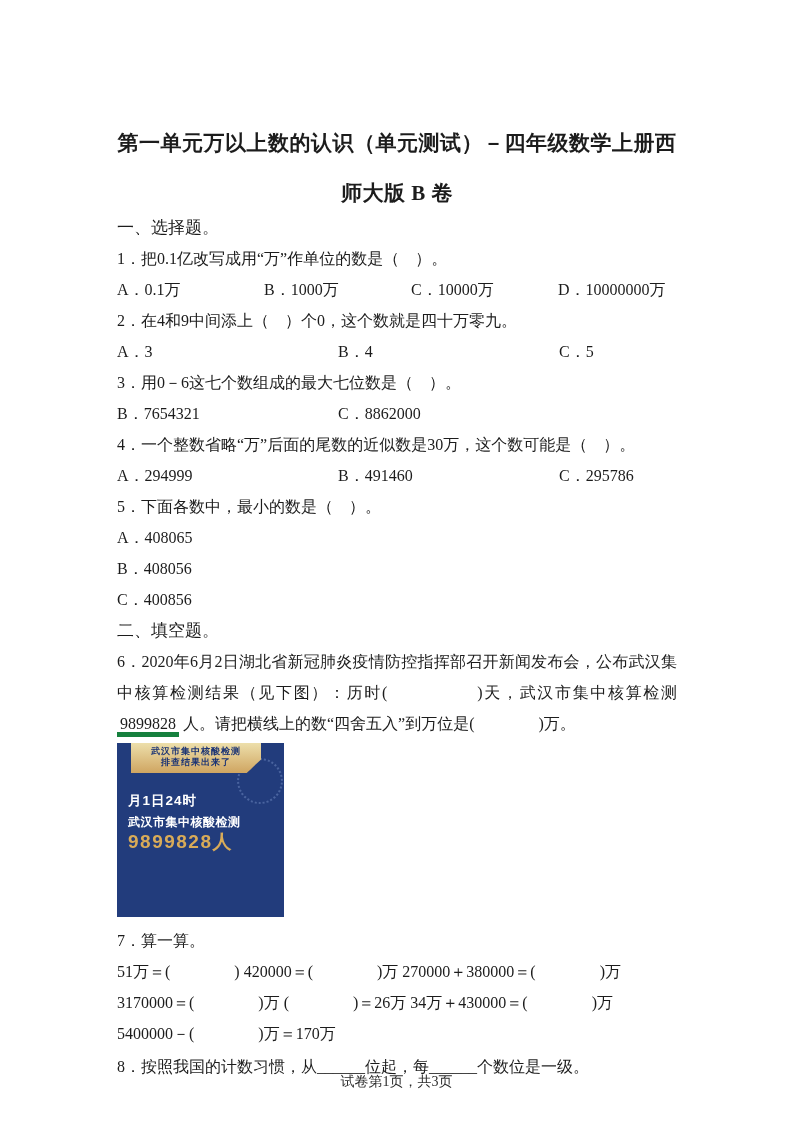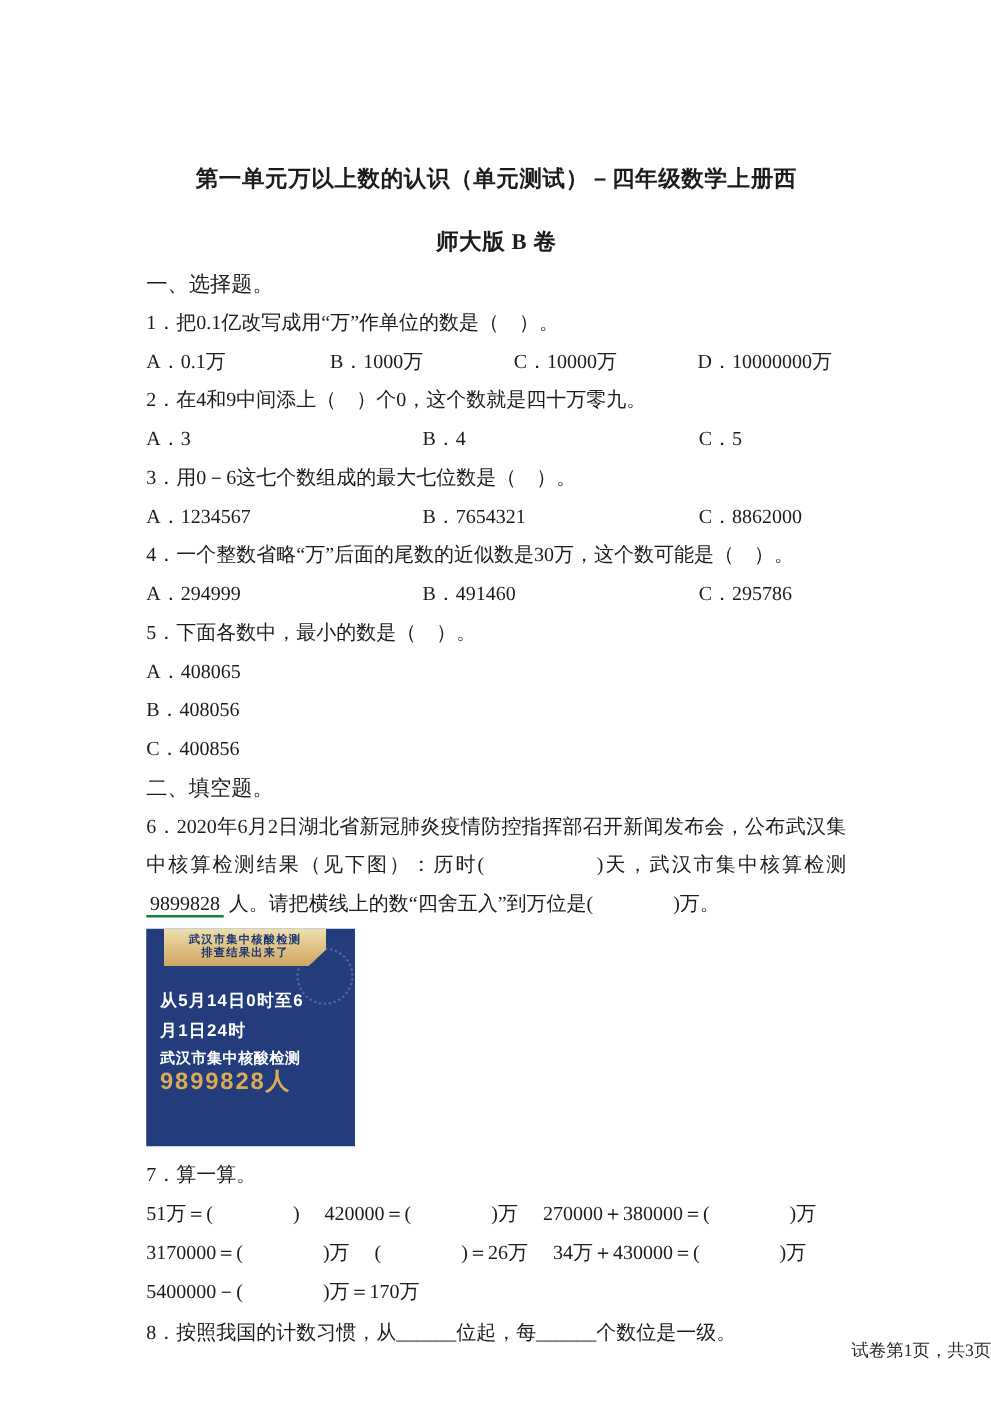--- a/index.html
+++ b/index.html
@@ -9,36 +9,36 @@
     margin:0 auto;
     background:#ffffff;
     box-sizing:border-box;
     padding:0 116px 0 117px;
     font-family:"Liberation Serif","DejaVu Serif",serif;
     color:#1c1c1c;
     overflow:hidden;
   }
   .title {
     margin:0; padding-top:118px;
-    font-size:18px; font-weight:bold;
+    font-size:21px; font-weight:bold;
     line-height:50px; text-align:center;
     letter-spacing:0.5px;
   }
   .row { line-height:31px; font-size:16px; }
   .sec { font-weight:normal; font-size:17px; }
   .sec-first { margin-top:-6px; }
   .opts4 { display:flex; }
   .opts4 .opt { width:147px; }
   .opts4 .opt:last-child { width:auto; }
   .opts3 { display:flex;gap:28px; }
   .opts3 .opt { width:193px; }
   .opts3 .opt:last-child { width:auto; }
   .para { margin:0; line-height:31px; font-size:16px; text-align:justify; }
-  .underlined { border-bottom:2px solid #15803d; padding:0 3px; }
-  .calc { display:flex; gap:20px; white-space:pre; }
+  .underlined { border-bottom:5px solid #15803d; padding:0 3px; }
+  .calc { display:flex; gap:4px; white-space:pre; }
 
   
   .infographic {
     position:relative;
     width:167px; height:174px;
     margin:4px 0 8px 0;
     background:#223c7c;
     font-family:"Liberation Sans","DejaVu Sans",sans-serif;
     overflow:hidden;
   }
@@ -62,21 +62,21 @@
     background:rgba(217,194,137,0.75);
     box-shadow:0 0 0 2px rgba(217,194,137,0.25);
   }
   .ig-body { position:absolute; left:11px; top:46px; right:3px; }
   .ig-line-lg { color:#ffffff; font-weight:bold; font-size:13.5px; line-height:24px; letter-spacing:1px; }
   .ig-line-sm { color:#ffffff; font-weight:bold; font-size:12px; line-height:19px; letter-spacing:0.5px; }
   .ig-num { font-weight:bold; font-size:19px; line-height:20px; letter-spacing:1.5px; }
 
   .footer {
     position:absolute; bottom:30px; left:0; right:0;
-    text-align:right; font-size:14px; color:#2a2a2a; line-height:20px;
+    text-align:center; font-size:14px; color:#2a2a2a; line-height:20px;
   }
 </style>
 </head>
 <body>
 
 <div class="page">
 
   <h1 class="title"><span>第一单元万以上数的认识（单元测试）－四年级数学上册西</span><br><span>师大版 B 卷</span></h1>
 
   <div class="row sec sec-first">一、选择题。</div>
@@ -91,21 +91,20 @@
 
   <div class="row">2．在4和9中间添上（　）个0，这个数就是四十万零九。</div>
   <div class="row opts3">
     <span class="opt">A．3</span>
     <span class="opt">B．4</span>
     <span class="opt">C．5</span>
   </div>
 
   <div class="row">3．用0－6这七个数组成的最大七位数是（　）。</div>
   <div class="row opts3">
-    <span class="opt">A．1234567</span>
     <span class="opt">B．7654321</span>
     <span class="opt">C．8862000</span>
   </div>
 
   <div class="row">4．一个整数省略“万”后面的尾数的近似数是30万，这个数可能是（　）。</div>
   <div class="row opts3">
     <span class="opt">A．294999</span>
     <span class="opt">B．491460</span>
     <span class="opt">C．295786</span>
   </div>
@@ -120,21 +119,20 @@
   <p class="para"><span>6．2020年6月2日湖北省新冠肺炎疫情防控指挥部召开新闻发布会，公布武汉集中核算检测结果（见下图）：历时(　　　　　)天，武汉市集中核算检测 </span><span class="underlined">9899828</span><span> 人。请把横线上的数“四舍五入”到万位是(　　　　)万。</span></p>
 
   <div class="infographic" style="background-color: rgb(34, 60, 124);">
     <div class="virus-big"></div>
     <div class="virus-small"></div>
     <div class="banner" style="background: linear-gradient(rgb(237, 223, 171), rgb(207, 165, 97)); color: rgb(28, 52, 116);">
       <div>武汉市集中核酸检测</div>
       <div>排查结果出来了</div>
     </div>
     <div class="ig-body">
-      <div class="ig-line-lg">从5月14日0时至6</div>
       <div class="ig-line-lg">月1日24时</div>
       <div class="ig-line-sm">武汉市集中核酸检测</div>
       <div class="ig-num" style="color: rgb(217, 171, 88);">9899828人</div>
     </div>
   </div>
 
   <div class="row">7．算一算。</div>
   <div class="row calc">
     <span>51万＝(　　　　)</span>
     <span>420000＝(　　　　)万</span>

